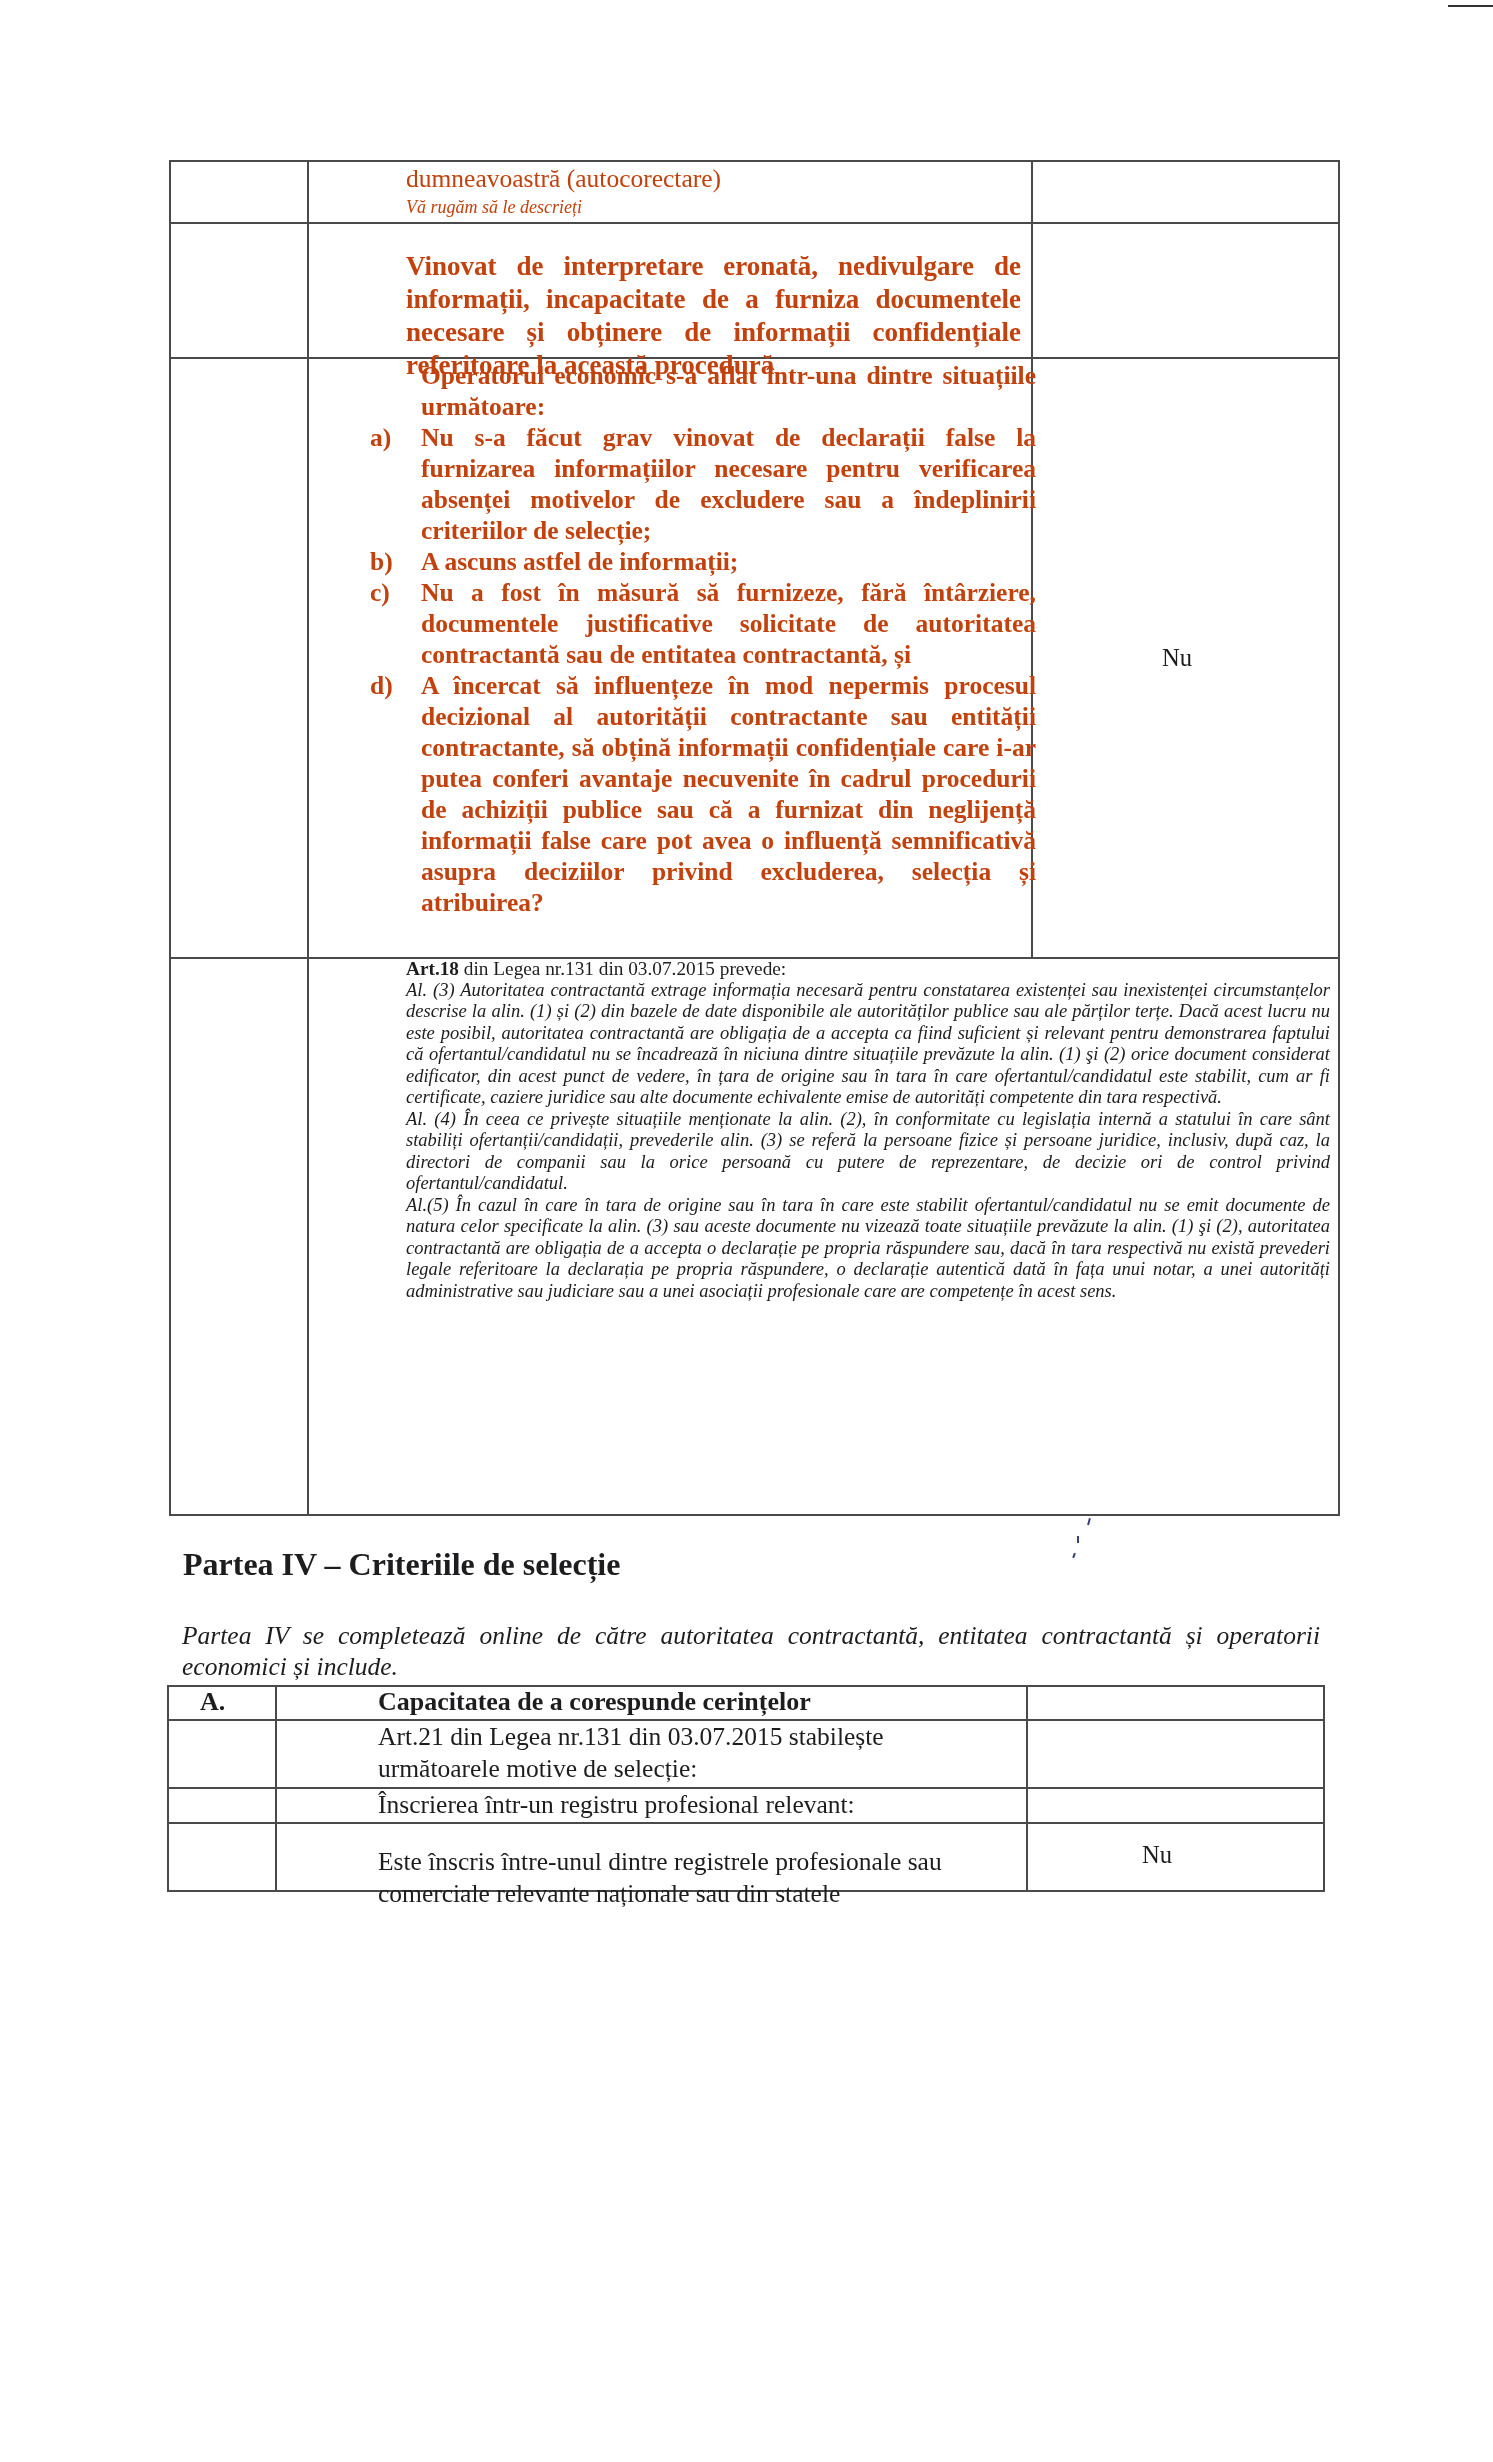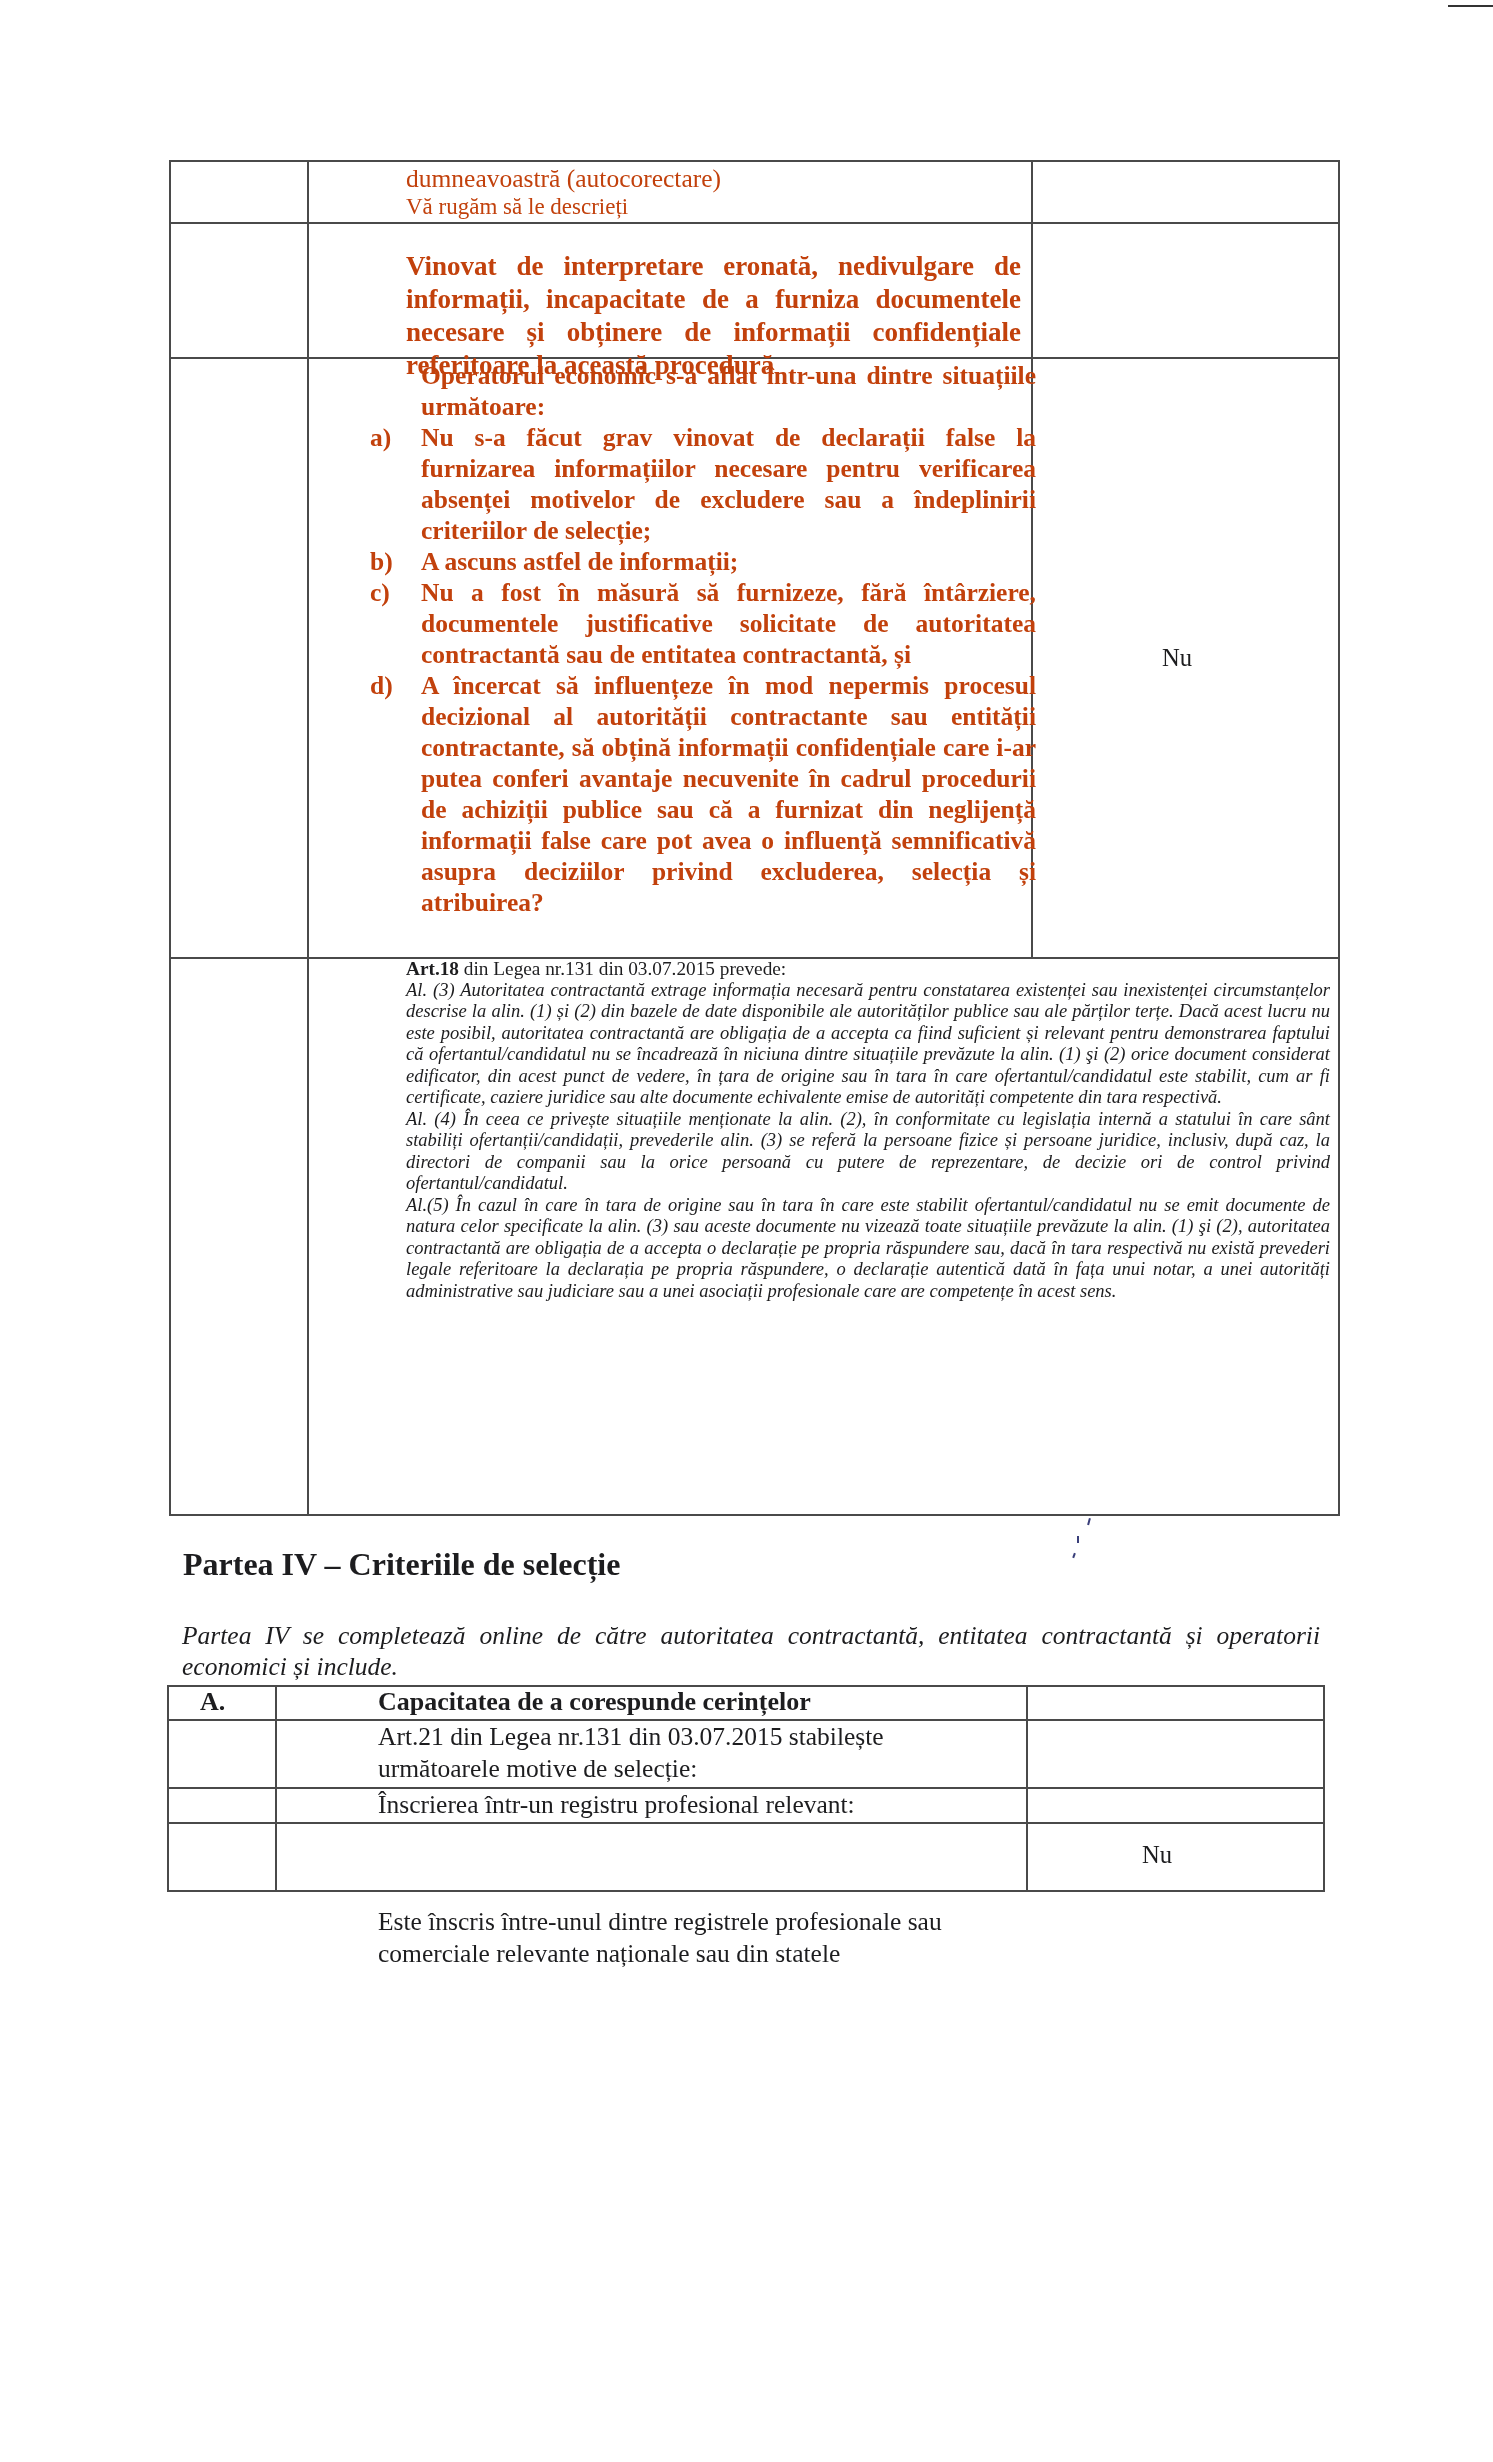--- a/index.html
+++ b/index.html
@@ -14,21 +14,21 @@
   }
   
   .line-h { position: absolute; height: 1.8px; background: #4a4a4a; }
   .line-v { position: absolute; width: 1.8px; background: #4a4a4a; }
 
   .cell-text {
     position: absolute; font-size: 25.5px; line-height: 31px; color: #c2410c;
     text-align: justify;
   }
   .cell-text.left { text-align: left; }
-  .italic-small { font-size: 23px; line-height: 26px; }
+  .italic-small { font-style: italic; font-size: 18px; line-height: 26px; }
   .bold-heading {
     font-weight: bold; font-size: 27px; line-height: 33px; text-align: justify;
     text-align-last: left;
     margin-top: 23px;
   }
   .list-item { position: relative; padding-left: 51px; }
   .list-marker { position: absolute; left: 0; top: 0; }
   .justify-last-left { text-align: justify; text-align-last: left; }
 
   .legal-block {
@@ -124,16 +124,16 @@
   <div class="line-v" style="left:167px; top:1685px; height:207px;"></div>
   <div class="line-v" style="left:275px; top:1685px; height:207px;"></div>
   <div class="line-v" style="left:1026px; top:1685px; height:207px;"></div>
   <div class="line-v" style="left:1323px; top:1685px; height:207px;"></div>
 
   <div class="t2-text t2-head" style="left:200px; top:1686px;">A.</div>
   <div class="t2-text t2-head" style="left:378px; top:1686px;">Capacitatea de a corespunde cerințelor</div>
 
   <div class="t2-text" style="left:378px; top:1721px; width:615px;">Art.21 din Legea nr.131 din 03.07.2015 stabilește următoarele motive de selecție:</div>
   <div class="t2-text" style="left:378px; top:1789px; width:633px;">Înscrierea într-un registru profesional relevant:</div>
-  <div class="t2-text" style="left:378px; top:1906px; width:615px;">Este înscris între-unul dintre registrele profesionale sau comerciale relevante naționale sau din statele</div>
+  <div class="t2-text" style="left:378px; top:1846px; width:615px;">Este înscris între-unul dintre registrele profesionale sau comerciale relevante naționale sau din statele</div>
   <div class="nu-answer" style="left:1142px; top:1840px;">Nu</div>
 </div>
 
 
 </body></html>

